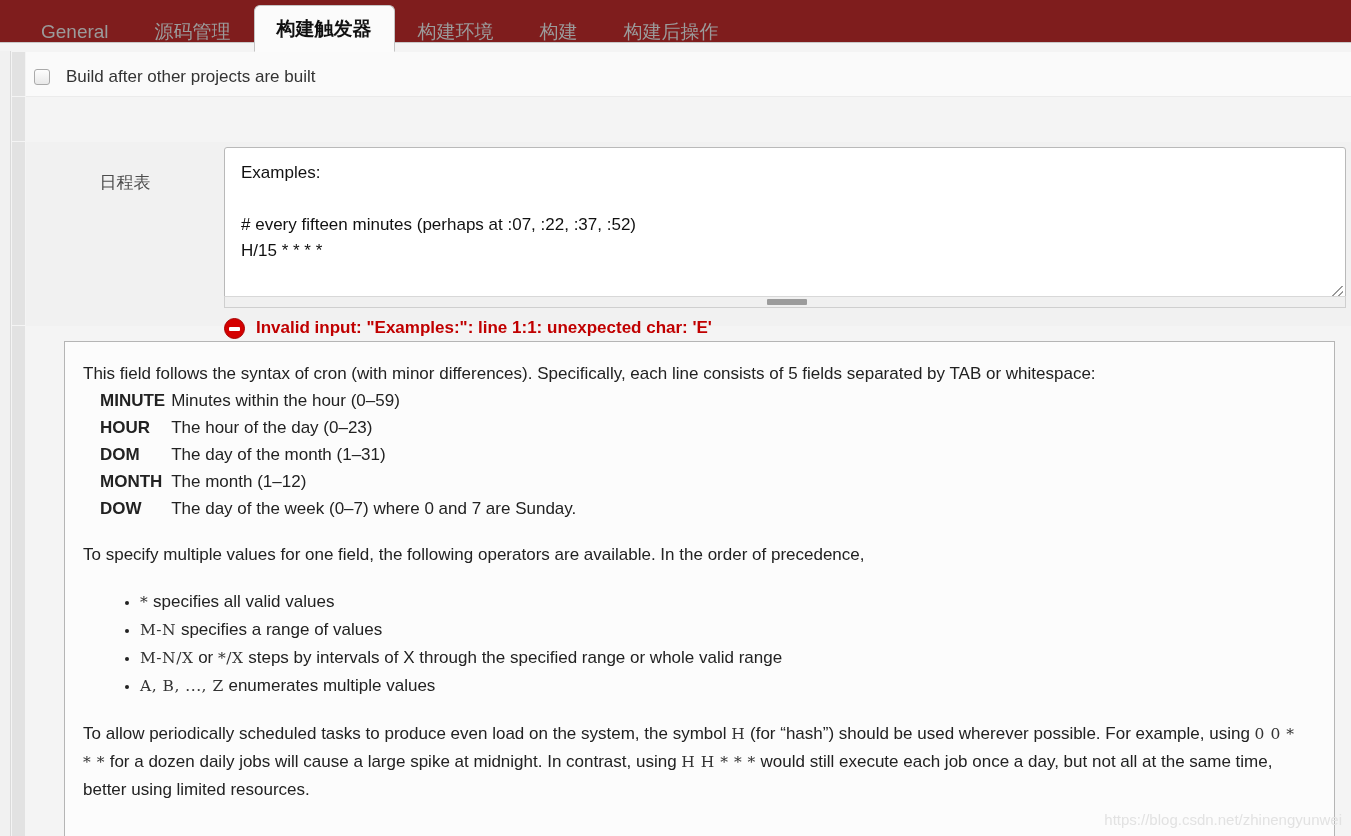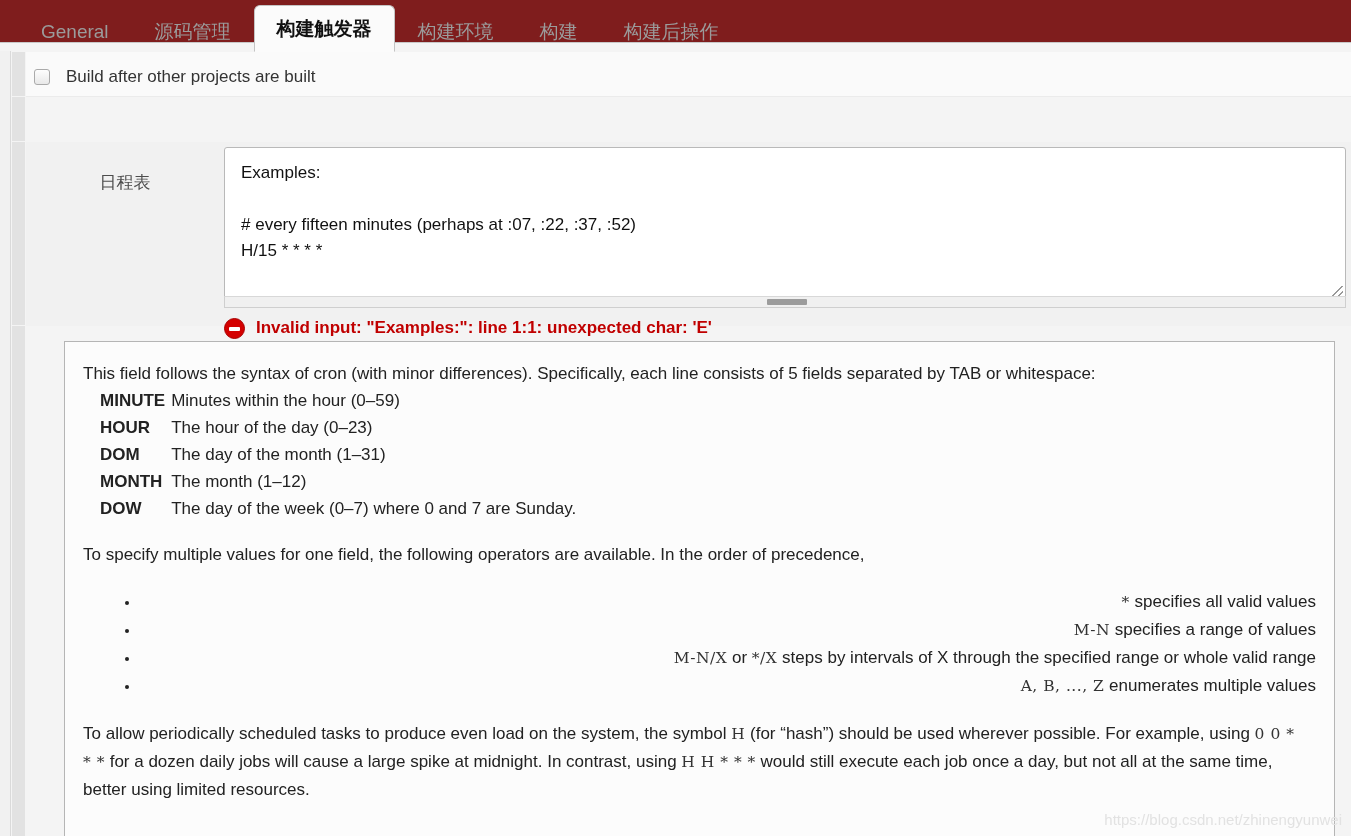--- a/index.html
+++ b/index.html
@@ -239,21 +239,20 @@
     line-height: 27px;
     vertical-align: top;
     color: #222;
     white-space: nowrap;
   }
   table.deflist td.k { padding-right: 6px; font-weight: bold; }
   ul.ops {
     margin: 0 0 20px 0;
     padding-left: 57px;
     list-style: disc;
-    text-align: right;
   }
   ul.ops li {
     line-height: 27px;
     color: #222;
     margin-bottom: 0;
   }
   ul.ops li::marker { font-size: 14px; }
 
   
   .watermark {

